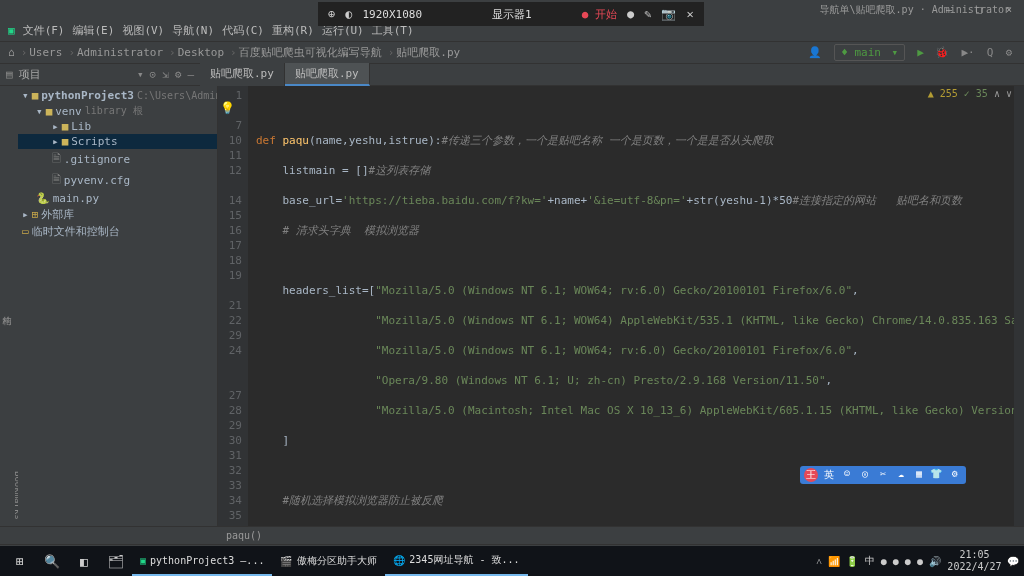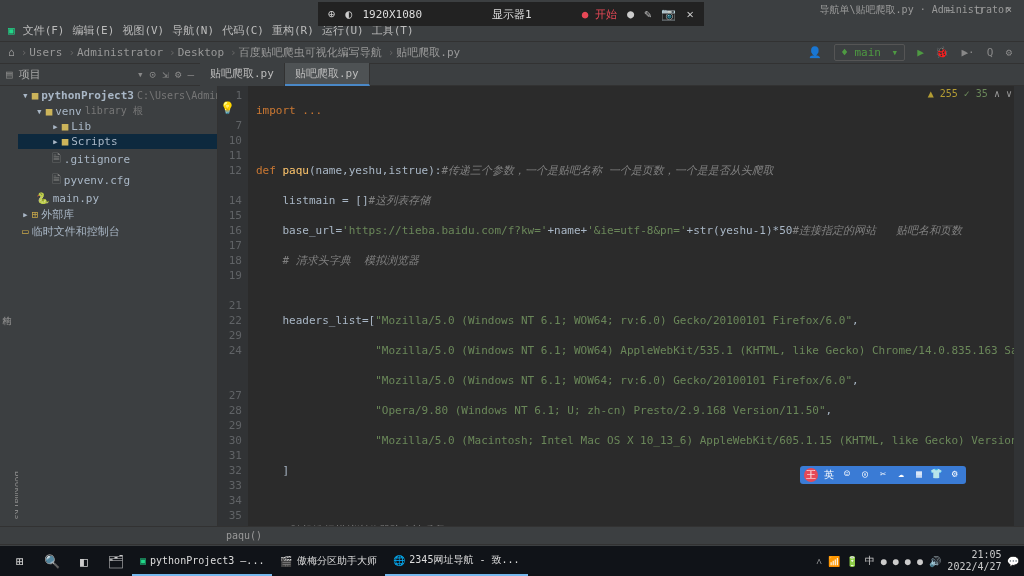--- a/index.html
+++ b/index.html
@@ -48,21 +48,21 @@
 .ins-warn { color:#b39c33; } .ins-ok { color:#6a8759; }
 .breadcrumb-bottom { height:18px; background:#3c3f41; border-top:1px solid #323232; padding:0 8px; font-size:10px; color:#999; display:flex; align-items:center; }
 .toolwin { height:20px; background:#3c3f41; display:flex; align-items:center; gap:14px; padding:0 8px; font-size:10px; color:#aaa; border-top:1px solid #323232; }
 .toolwin .tw { display:flex; align-items:center; gap:3px; }
 .statusbar { height:20px; background:#3c3f41; display:flex; align-items:center; padding:0 8px; font-size:10px; color:#999; border-top:1px solid #323232; }
 .statusbar .r { margin-left:auto; display:flex; gap:10px; }
 .taskbar { position:absolute; bottom:0; left:0; right:0; height:30px; background:#101318; display:flex; align-items:center; padding:0 4px; }
 .taskbar .tb { width:32px; height:30px; display:flex; align-items:center; justify-content:center; color:#ccc; font-size:13px; }
 .taskbar .tbapp { height:30px; padding:0 8px; display:flex; align-items:center; color:#ddd; font-size:10px; gap:4px; border-bottom:2px solid #76b9ed; }
 .taskbar .tray { margin-left:auto; display:flex; align-items:center; gap:6px; color:#ccc; font-size:10px; }
-.taskbar .clock { text-align:right; line-height:12px; }
+.taskbar .clock { text-align:center; line-height:12px; }
 .float-tools { position:absolute; right:58px; top:466px; background:#3a7bd5; border-radius:3px; padding:2px 4px; display:flex; gap:4px; align-items:center; }
 .float-tools span { width:14px; height:14px; font-size:10px; color:#fff; text-align:center; }
 .bulb { color:#ffc66d; position:absolute; left:2px; top:15px; font-size:12px; }
 </style>
 </head>
 <body>
 
 <div class="titlebar">
   <span class="t" style="margin-left:auto">导航单\贴吧爬取.py · Administrator</span>
   <div class="winctl">
@@ -195,21 +195,20 @@
         <div>29</div>
         <div>30</div>
         <div>31</div>
         <div>32</div>
         <div>33</div>
         <div>34</div>
         <div>35</div>
         <div>36</div>
     </div>
     <div class="code">
-<div><span class="kw">import ...</span></div>
 <div></div>
 <div><span class="kw">def </span><span class="fn">paqu</span><span class="par">(name,yeshu,istrue):</span><span class="cm">#传递三个参数，一个是贴吧名称 一个是页数，一个是是否从头爬取</span></div>
 <div>    <span class="par">listmain</span><span> = []</span><span class="cm">#这列表存储</span></div>
 <div>    <span class="par">base_url=</span><span class="str">'https://tieba.baidu.com/f?kw='</span><span>+name+</span><span class="str">'&amp;ie=utf-8&amp;pn='</span><span>+str(yeshu-1)*50</span><span class="cm">#连接指定的网站   贴吧名和页数</span></div>
 <div>    <span class="cm"># 清求头字典  模拟浏览器</span></div>
 <div></div>
 <div>    <span class="par">headers_list=[</span><span class="str">"Mozilla/5.0 (Windows NT 6.1; WOW64; rv:6.0) Gecko/20100101 Firefox/6.0"</span>,</div>
 <div>                  <span class="str">"Mozilla/5.0 (Windows NT 6.1; WOW64) AppleWebKit/535.1 (KHTML, like Gecko) Chrome/14.0.835.163 Safari/537.36"</span>,</div>
 <div>                  <span class="str">"Mozilla/5.0 (Windows NT 6.1; WOW64; rv:6.0) Gecko/20100101 Firefox/6.0"</span>,</div>
 <div>                  <span class="str">"Opera/9.80 (Windows NT 6.1; U; zh-cn) Presto/2.9.168 Version/11.50"</span>,</div>

